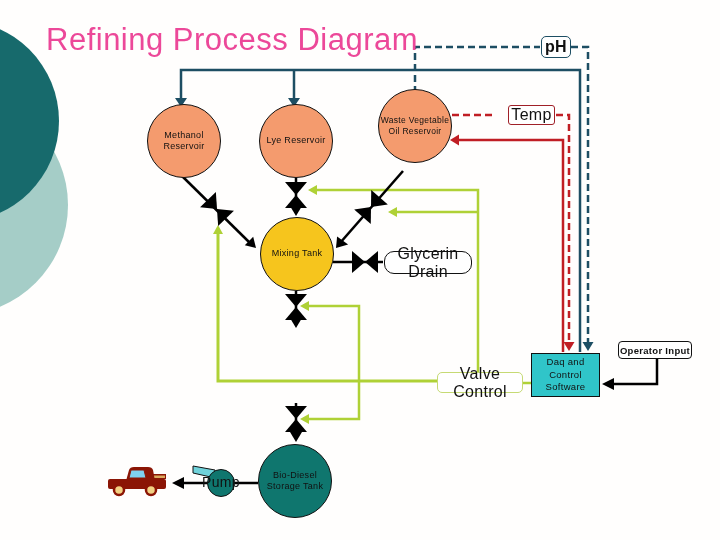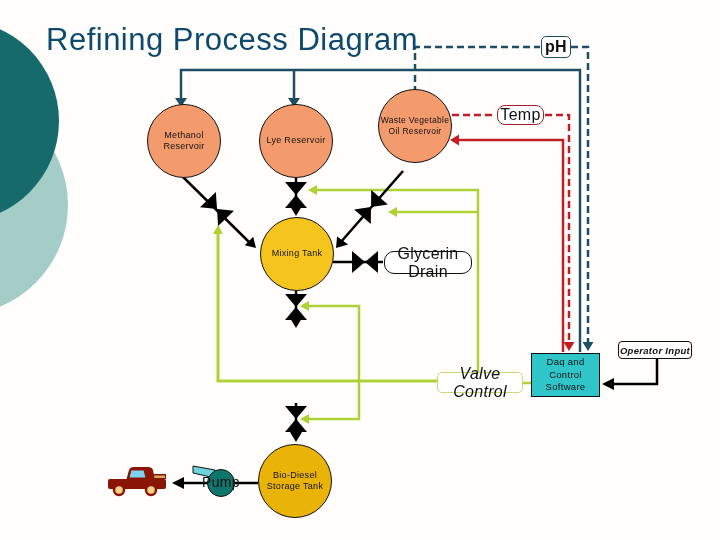--- a/index.html
+++ b/index.html
@@ -1,33 +1,33 @@
 <!DOCTYPE html>
 <html><head>
 <meta charset="utf-8">
 <style>
   html,body{margin:0;padding:0;background:#fff;}
   .stage{position:relative;width:720px;height:540px;background:#fffefd;overflow:hidden;
          font-family:"Liberation Sans",sans-serif;color:#111;}
   .stage svg{position:absolute;left:0;top:0;}
   .title{position:absolute;left:46px;top:22px;font-size:31px;letter-spacing:.5px;
-         color:#0c4a6e;font-weight:400;white-space:nowrap;}
+         color:#ec4899;font-weight:400;white-space:nowrap;}
   .circle{position:absolute;border-radius:50%;border:1.2px solid #111;box-sizing:border-box;
           display:flex;align-items:center;justify-content:center;text-align:center;
           white-space:pre-line;font-size:9px;line-height:1.25;letter-spacing:.3px;}
   .salmon{background:#f49b6e;}
   .gold{background:#f6c51d;}
-  .greenTank{background:#eab308;}
+  .greenTank{background:#0f766e;}
   .pumpFill{background:#0f766e;font-size:14px;}
   .box{position:absolute;background:#fff;border:1.4px solid #111;box-sizing:border-box;
        display:flex;align-items:center;justify-content:center;text-align:center;
        white-space:pre-line;font-size:16px;letter-spacing:.3px;}
   .rounded{border-radius:10px;}
   .ph{border-color:#1d4e63;font-weight:bold;border-radius:5px;}
-  .temp{border-color:#a02028;border-radius:8px;}
+  .temp{border-color:#a02028;border-radius:3px;margin-left:11px;}
   .valvectl{border-color:#c6da74;border-radius:5px;}
   .daq{background:#30c5c9;font-size:9.5px;line-height:1.3;}
   .operator{font-size:9.5px;font-weight:bold;border-radius:4px;}
   .sz74{width:74px;height:74px;}
 </style>
 </head>
 <body>
 
 <div class="stage">
 
@@ -152,25 +152,25 @@
 
   <div class="box ph" style="left:541px;top:36px;width:30px;height:22px;">
     <span>pH</span>
   </div>
   <div class="box temp" style="left:497px;top:105px;width:47px;height:20px;">
     <span>Temp</span>
   </div>
   <div class="box rounded" style="left:384px;top:251px;width:88px;height:23px;">
     <span>Glycerin Drain</span>
   </div>
-  <div class="box valvectl" style="left:437px;top:372px;width:86px;height:21px;font-style:italic;">
+  <div class="box valvectl" style="left:437px;top:372px;width:86px;height:21px;">
     <span>Valve Control</span>
   </div>
   <div class="box daq" style="left:531px;top:353px;width:69px;height:44px;">
     <span>Daq and
 Control
 Software</span>
   </div>
-  <div class="box operator" style="left:618px;top:341px;width:74px;height:18px;font-style:italic;">
+  <div class="box operator" style="left:618px;top:341px;width:74px;height:18px;">
     <span>Operator Input</span>
   </div>
 
 </div>
 
 </body></html>

